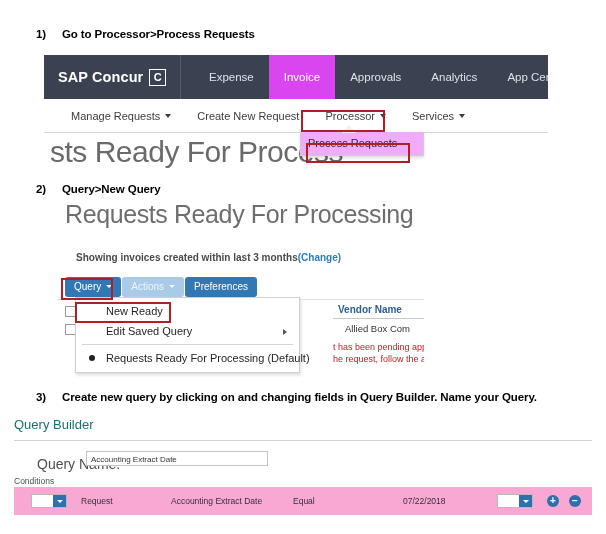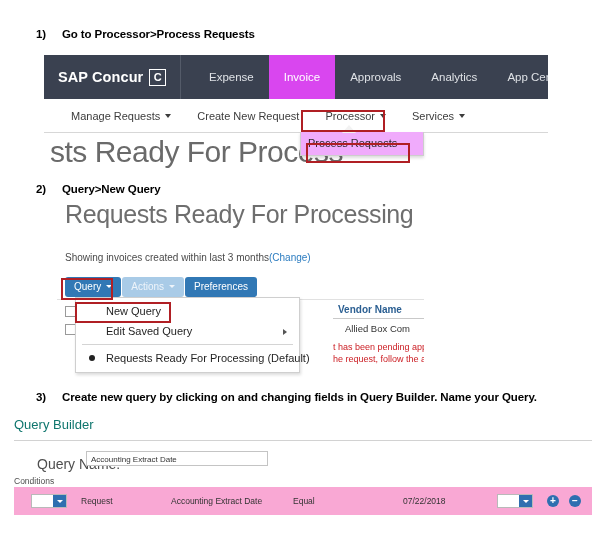--- a/index.html
+++ b/index.html
@@ -136,22 +136,22 @@
     position: absolute; left: 0; top: 0; width: 367px; height: 53px;
     background: #ffffff;
   }
   .s2-title {
     position: absolute; left: 8px; top: 4px;
     font-size: 25px; color: #6e6e6e;
     font-weight: normal; white-space: nowrap;
     letter-spacing: -0.4px;
   }
   .s2-showing {
-    position: absolute; left: 8px; top: 56px;
-    font-size: 10px; color: #4a4a4a; white-space: nowrap;
+    position: absolute; left: 19px; top: 56px;
+    font-size: 10px; color: #4a4a4a; white-space: nowrap; font-weight: bold;
   }
   .s2-showing a { color: #2b7cc0; text-decoration: none; }
 
   .s2-buttons { position: absolute; left: 8px; top: 81px; display: flex; gap: 1px; }
   .btn {
     font-size: 10px; color: #ffffff;
     background: #3178b5;
     border-radius: 3px;
     padding: 4px 9px 5px 9px;
     display: flex; align-items: center; gap: 5px;
@@ -384,21 +384,21 @@
   <div class="s2-table"></div>
   <div class="s2-checkbox" style="left:8px; top:110px;"></div>
   <div class="s2-checkbox" style="left:8px; top:128px;"></div>
   <div class="s2-th">Vendor Name</div>
   <div class="s2-thline"></div>
   <div class="s2-cell">Allied Box Com</div>
   <div class="s2-warn1">t has been pending appro</div>
   <div class="s2-warn2">he request, follow the app</div>
 
   <div class="qmenu">
-    <div class="qmenu-item">New Query</div>
+    <div class="qmenu-item">New Ready</div>
     <div class="qmenu-item">
       <span>Edit Saved Query</span>
       <span class="submenu-arrow"></span>
     </div>
     <div class="qmenu-sep"></div>
     <div class="qmenu-item">
       <span class="radio-dot"></span>
       <span>Requests Ready For Processing (Default)</span>
     </div>
   </div>

